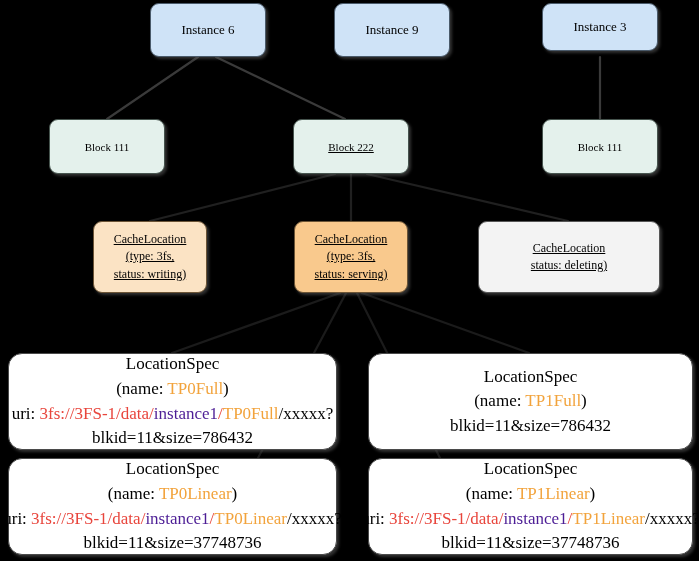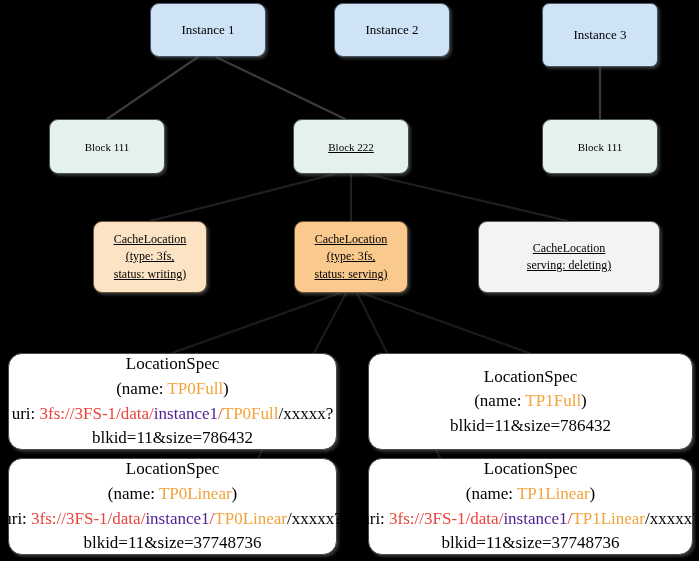--- a/index.html
+++ b/index.html
@@ -90,28 +90,28 @@
     </g>
     <g stroke="#1b1b1b" stroke-width="2.2" fill="none" stroke-linecap="round">
       <path d="M 340 293 L 172 353"></path>
       <path d="M 362 293 L 529 353"></path>
       <path d="M 346 293 L 258 458"></path>
       <path d="M 357 293 L 440 458"></path>
     </g>
   </svg>
 
   <div class="node node-instance" style="left:150px; top:3px; width:116px; height:54px;">
-    <span class="title-line">Instance 1</span>
+    <span class="title-line">Instance 6</span>
   </div>
 
   <div class="node node-instance" style="left:334px; top:3px; width:116px; height:54px;">
-    <span class="title-line">Instance 2</span>
+    <span class="title-line">Instance 9</span>
   </div>
 
-  <div class="node node-instance" style="left:542px; top:3px; width:116px; height:64px;border-radius:7px;">
+  <div class="node node-instance" style="left:542px; top:3px; width:116px; height:48px;">
     <span class="title-line">Instance 3</span>
   </div>
 
   <div class="node node-block" style="left:49px; top:119px; width:116px; height:55px;">
     <span class="title-line">Block 111</span>
   </div>
 
   <div class="node node-block" style="left:293px; top:119px; width:116px; height:55px;text-decoration:underline;">
     <span class="title-line">Block 222</span>
   </div>
@@ -127,21 +127,21 @@
   </div>
 
   <div class="node node-cache cache-orange" style="left:294px; top:221px; width:114px; height:72px;">
     <span class="line">CacheLocation</span>
     <span class="line">(type: 3fs,</span>
     <span class="line">status: serving)</span>
   </div>
 
   <div class="node node-cache cache-gray" style="left:478px; top:221px; width:182px; height:72px;">
     <span class="line">CacheLocation</span>
-    <span class="line">serving: deleting)</span>
+    <span class="line">status: deleting)</span>
   </div>
 
   <div class="node node-spec" style="left:8px; top:353px; width:329px; height:97px;">
     <span class="line">LocationSpec</span>
     <span class="line">
       <span>(name: </span><span class="name-val">TP0Full</span><span>)</span>
     </span>
     <span class="line">
       <span class="u-plain">uri: </span><span class="u-scheme">3fs://3FS-1/data</span><span class="u-scheme">/</span><span class="u-inst">instance1</span><span class="u-scheme">/</span><span class="u-name">TP0Full</span><span class="u-plain">/xxxxx?</span>
     </span>

